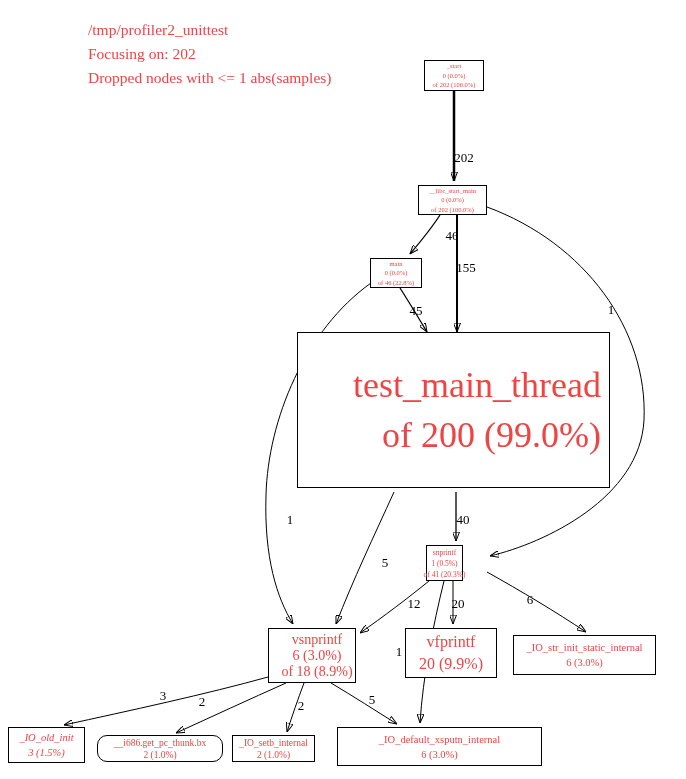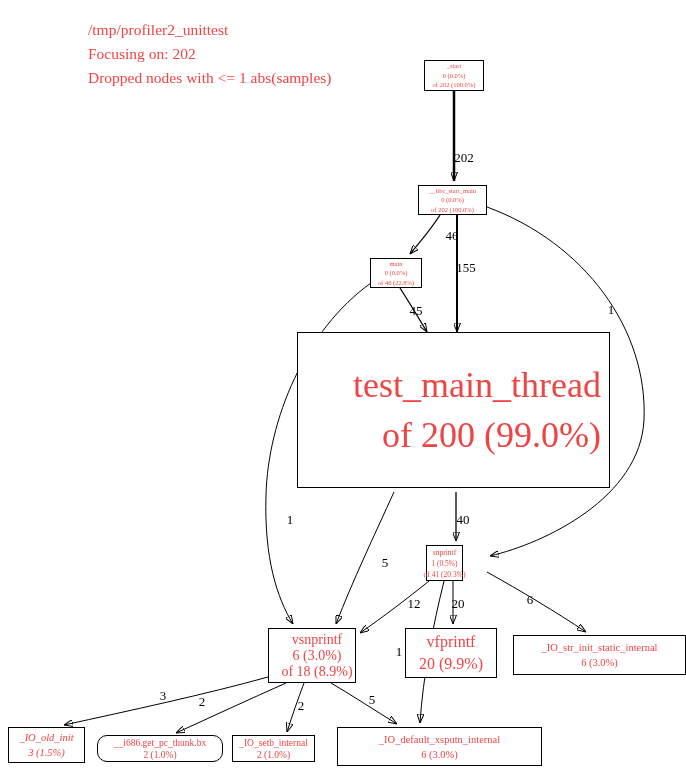--- a/index.html
+++ b/index.html
@@ -126,21 +126,21 @@
     <span>snprintf</span>
     <span>1 (0.5%)</span>
     <span>of 41 (20.3%)</span>
   </div>
 
   <div class="node node-vfprintf" style="left:405px; top:628px; width:92px; height:50px;">
     <span>vfprintf</span>
     <span>20 (9.9%)</span>
   </div>
 
-  <div class="node node-med2" style="left:513px; top:635px; width:173px; height:40px;">
+  <div class="node node-med2" style="left:513px; top:635px; width:143px; height:40px;">
     <span>_IO_str_init_static_internal</span>
     <span>6 (3.0%)</span>
   </div>
 
   <div class="node node-med" style="left:268px; top:628px; width:88px; height:55px;">
     <span>vsnprintf</span>
     <span>6 (3.0%)</span>
     <span>of 18 (8.9%)</span>
   </div>
 

